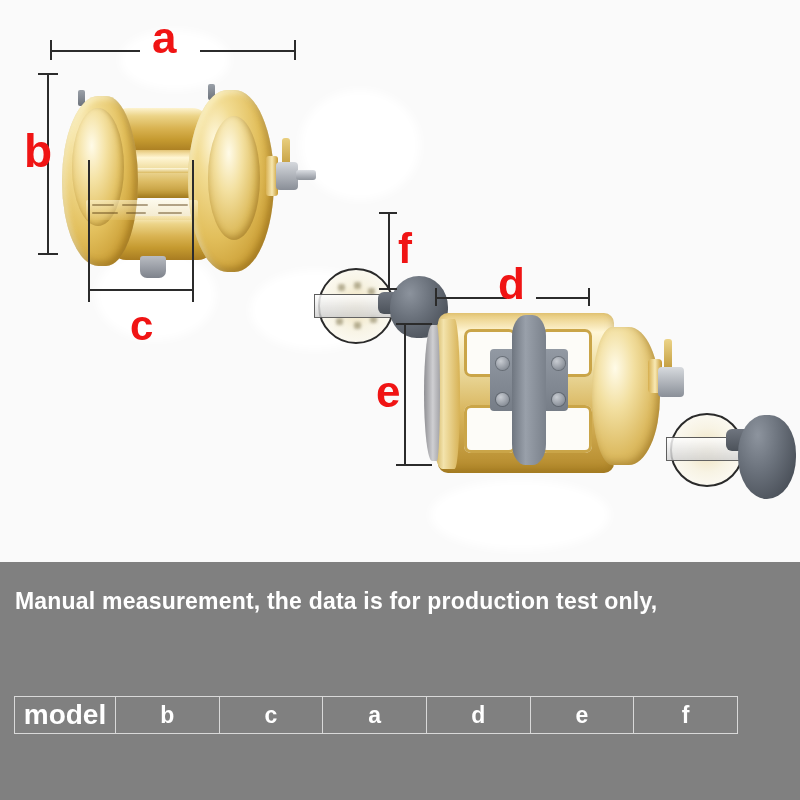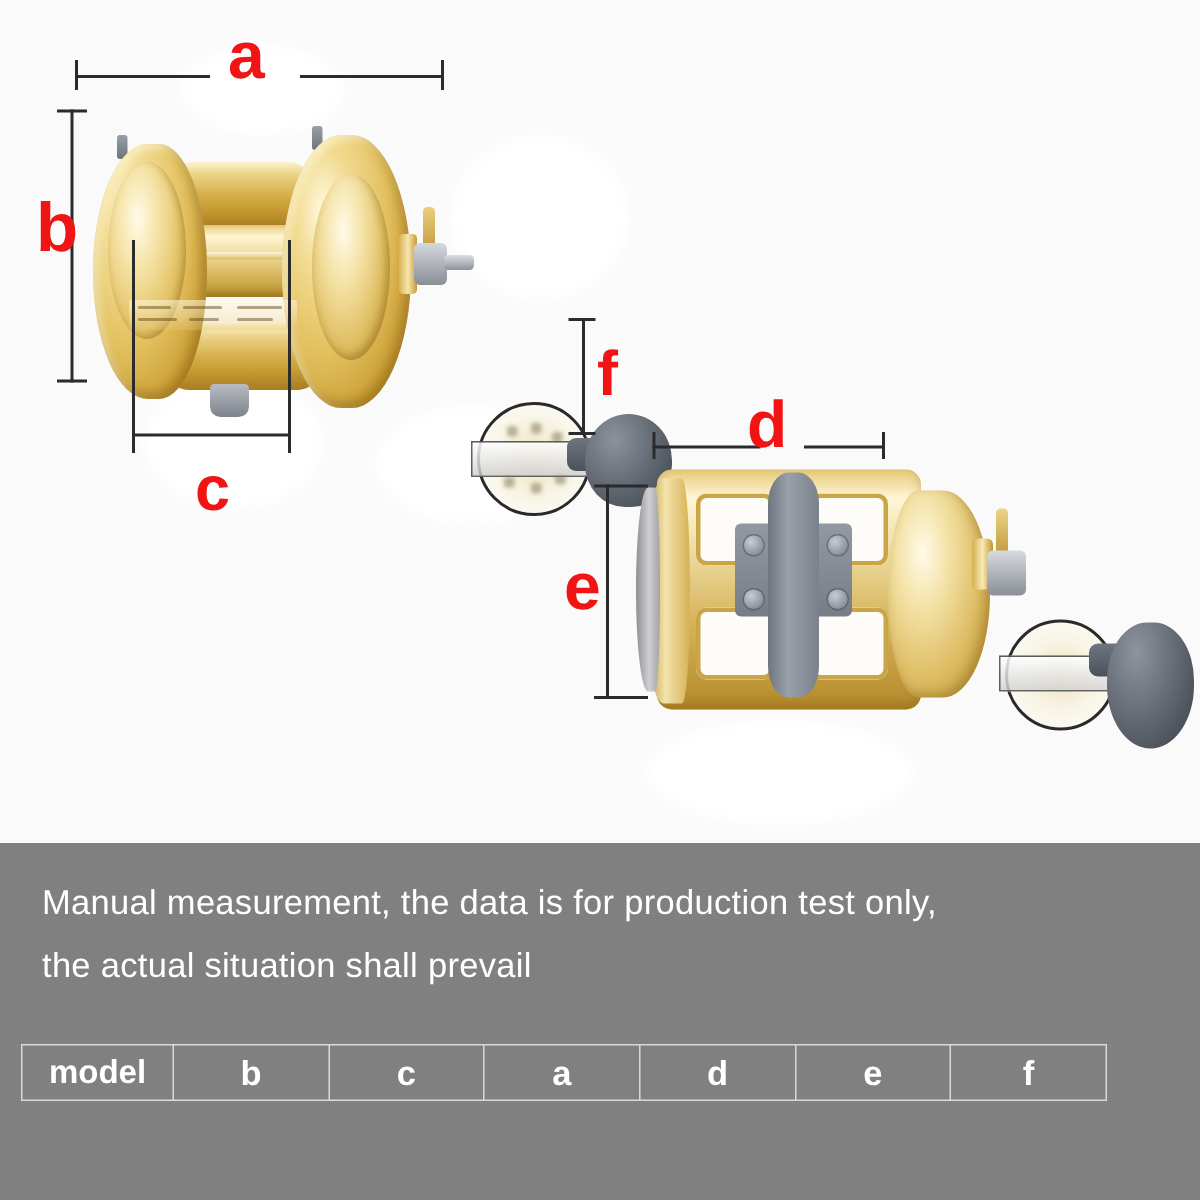--- a/index.html
+++ b/index.html
@@ -135,31 +135,31 @@
   
   .dim-h{position:absolute;height:2px;background:#2b2b2b;}
   .dim-v{position:absolute;width:2px;background:#2b2b2b;}
   .tick-v{position:absolute;width:2px;background:#2b2b2b;}
   .tick-h{position:absolute;height:2px;background:#2b2b2b;}
   .dim-label{position:absolute;color:#f01414;font-weight:bold;line-height:1;
     font-family:"Liberation Sans", sans-serif;}
 
   
   #banner{position:absolute;left:0;top:562px;width:800px;height:238px;background:#808080;}
-  #banner-text{position:absolute;left:28px;top:18px;width:750px;color:#ffffff;
-    font-size:23px;line-height:42px;font-weight:normal;letter-spacing:.2px;}
+  #banner-text{position:absolute;left:15px;top:18px;width:750px;color:#ffffff;
+    font-size:23px;line-height:42px;font-weight:bold;letter-spacing:.2px;}
   #banner-text div{white-space:nowrap;}
 
   
   #spec-table{position:absolute;left:14px;top:134px;width:724px;border-collapse:collapse;
     table-layout:fixed;background:#808080;}
   #spec-table td{border:1px solid #d9d9d9;color:#ffffff;text-align:center;
     font-family:"Liberation Sans", sans-serif;}
   #spec-table tr.hdr td{height:34px;font-size:23px;font-weight:bold;}
-  #spec-table tr.hdr td.model-cell{font-size:22px;}
+  #spec-table tr.hdr td.model-cell{font-size:28px;}
   #spec-table tr.val td{height:44px;font-size:20px;font-weight:normal;}
   .col-model{width:98px;}
 </style>
 </head>
 <body>
 
 <div id="page">
 
   <div id="photo-area">
 
@@ -274,21 +274,20 @@
     <div class="tick-h" style="left:396px;top:323px;width:36px;"></div>
     <div class="tick-h" style="left:396px;top:464px;width:36px;"></div>
     <div class="dim-label" style="left:376px;top:370px;font-size:44px;">e</div>
 
   </div>
 
   <div id="banner">
 
     <div id="banner-text">
       <div>Manual measurement, the data is for production test only,</div>
-      <div>the actual situation shall prevail</div>
     </div>
 
     <table id="spec-table">
       <tbody>
           <tr class="hdr">
         <td class="model-cell col-model">model</td>
         <td>b</td>
         <td>c</td>
         <td>a</td>
         <td>d</td>

